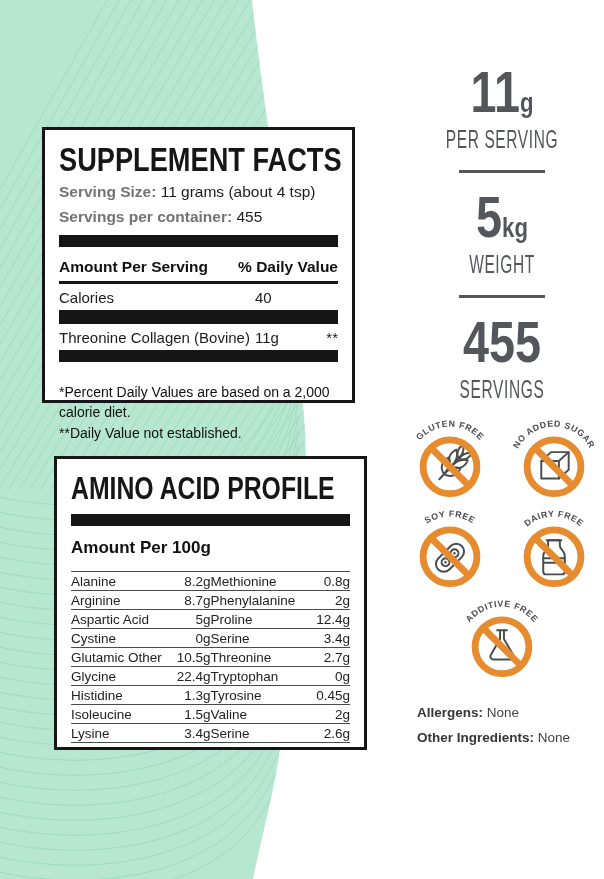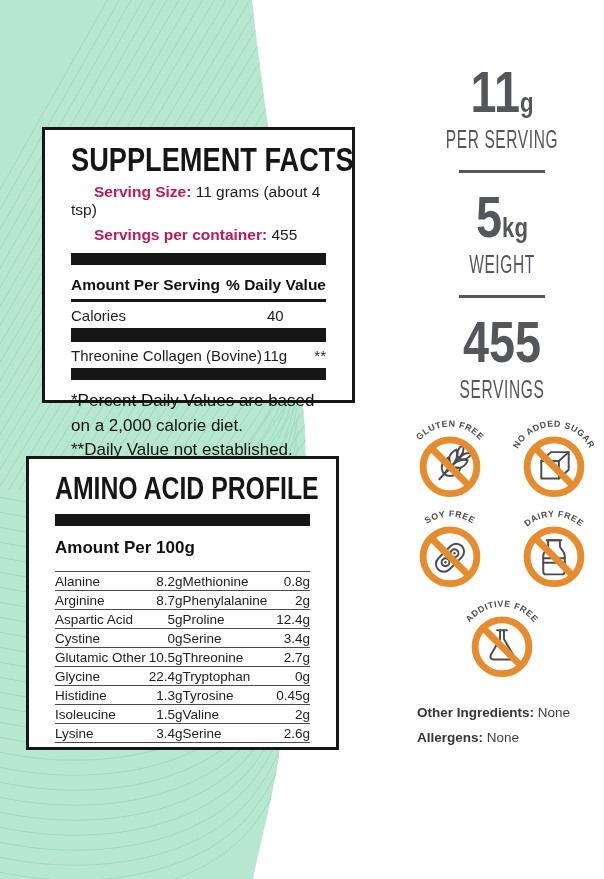--- a/index.html
+++ b/index.html
@@ -9,41 +9,41 @@
     --icongray:#4b4c4e;
   }
   *{margin:0;padding:0;box-sizing:border-box;}
   body{font-family:"Liberation Sans",sans-serif;background:#fff;}
   #canvas{position:relative;width:604px;height:879px;overflow:hidden;background:#fff;}
 
   
   #bg{position:absolute;left:0;top:0;z-index:0;}
 
   
-  .panel{position:absolute;background:#fff;border:3px solid var(--ink);z-index:2;padding:10px 26px;}
+  .panel{position:absolute;background:#fff;border:3px solid var(--ink);z-index:2;padding:10px 14px;}
   #sf-box{left:42px;top:127px;width:313px;height:276px;}
-  #aa-box{left:26px;top:456px;width:313px;height:294px;}
+  #aa-box{left:54px;top:456px;width:313px;height:294px;}
 
   .label-title{font-weight:bold;color:var(--ink);line-height:1;white-space:nowrap;
     transform:scaleX(0.8);transform-origin:left center;letter-spacing:0;}
   #sf-box .label-title{font-size:34px;margin-top:2px;}
   #aa-box .label-title{font-size:31px;margin-top:4px;}
 
   .sf-line{font-size:15.5px;color:#1c1c1c;margin-top:7px;}
-  .sf-line b{color:#be185d;margin-left:23px;}
+  .sf-line b{color:#737373;}
   .bar{height:12px;background:var(--ink);}
   #sf-bar1{margin-top:9px;}
   .sf-header{display:flex;justify-content:space-between;font-weight:bold;font-size:15.5px;color:#111;
     margin-top:11px;padding-bottom:5px;border-bottom:3px solid var(--ink);align-items:flex-end;}
   .sf-row{display:flex;align-items:flex-end;font-size:15px;color:#1c1c1c;padding:5px 0 4px;white-space:nowrap;}
   .sf-row .nm{width:196px;}
   .sf-row .amt{width:52px;}
   .sf-row .dv{flex:1;text-align:right;}
   .rule2{border-bottom:2px solid var(--ink);}
-  .sf-foot{font-size:17px;color:#111;line-height:1.45;margin-top:9px;}
+  .sf-foot{font-size:14px;color:#111;line-height:1.45;margin-top:20px;}
 
   .aa-sub{font-weight:bold;font-size:17px;color:#111;margin:12px 0 13px;}
   .aa-table{display:flex;}
   .aa-col{flex:1;border-top:1px solid #4a4a4a;}
   .aa-row{display:flex;justify-content:space-between;align-items:center;height:19px;
     border-bottom:1px solid #4a4a4a;font-size:13.5px;color:#222;white-space:nowrap;}
 
   
   #stats{position:absolute;left:400px;top:64px;width:204px;text-align:center;color:var(--statgray);z-index:2;}
   .stat-value{font-weight:bold;font-size:57px;line-height:1;white-space:nowrap;
@@ -362,22 +362,22 @@
         <path d="M44,39 L54,39"></path>
       </g>
       <circle class="ring" cx="49" cy="56" r="27.5" stroke-width="7"></circle>
       <line class="ring" x1="29.5" y1="36.5" x2="68.5" y2="75.5" stroke-width="7"></line>
     </svg>
 
   </div>
 
   <div id="footer">
     <div class="row">
+      <b>Allergens:</b>
+      <span>None</span>
+    </div>
+    <div class="row">
       <b>Other Ingredients:</b>
       <span>None</span>
     </div>
-    <div class="row">
-      <b>Allergens:</b>
-      <span>None</span>
-    </div>
   </div>
 
 </div>
 
 </body></html>

